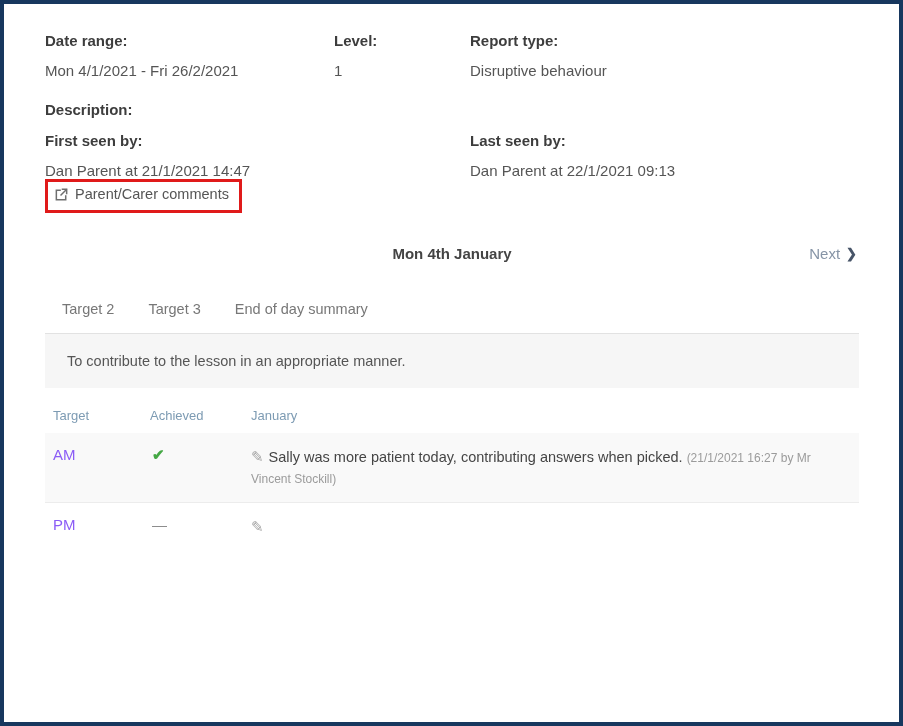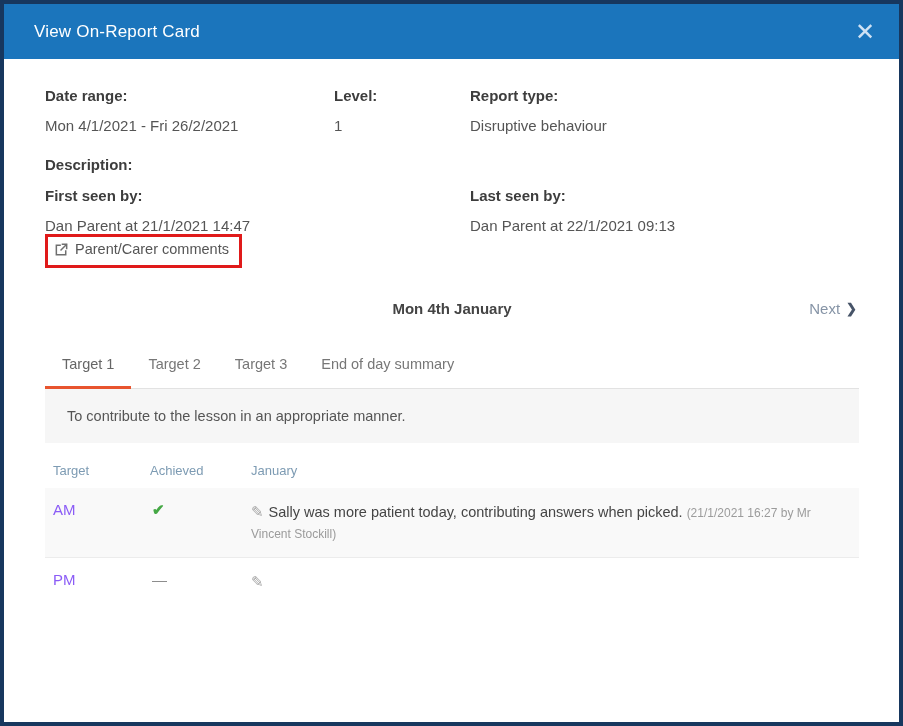--- a/index.html
+++ b/index.html
@@ -86,24 +86,20 @@
   .dash-icon { color: #8d8d8d; font-size: 15px; }
   .ccell { padding-left: 8px; padding-right: 8px; font-size: 14.5px; color: #454545; line-height: 1.45; }
   .pencil-icon { color: #a3a3a3; font-size: 15px; margin-right: 5px; cursor: pointer; }
   .comment-meta { color: #9b9b9b; font-size: 12px; }
 </style>
 </head>
 <body>
 
 <div class="frame">
 
-  <div class="modal-header">
-    <div class="modal-title">View On-Report Card</div>
-    <div class="close-btn">✕</div>
-  </div>
 
   <div class="modal-body">
 
     <div class="detail-grid">
       <div>
         <div class="label">Date range:</div>
         <div class="value">Mon 4/1/2021 - Fri 26/2/2021</div>
       </div>
       <div>
         <div class="label">Level:</div>
@@ -143,21 +139,20 @@
 
     <div class="day-nav">
       <div class="day-label">Mon 4th January</div>
       <div class="next-link">
         <span>Next</span>
         <span class="next-chevron">❯</span>
       </div>
     </div>
 
     <div class="tabs">
-      <div class="tab active">Target 1</div>
       <div class="tab">Target 2</div>
       <div class="tab">Target 3</div>
       <div class="tab">End of day summary</div>
     </div>
 
     <div class="target-box">
       <span>To contribute to the lesson in an appropriate manner.</span>
     </div>
 
     <div class="period-table">

